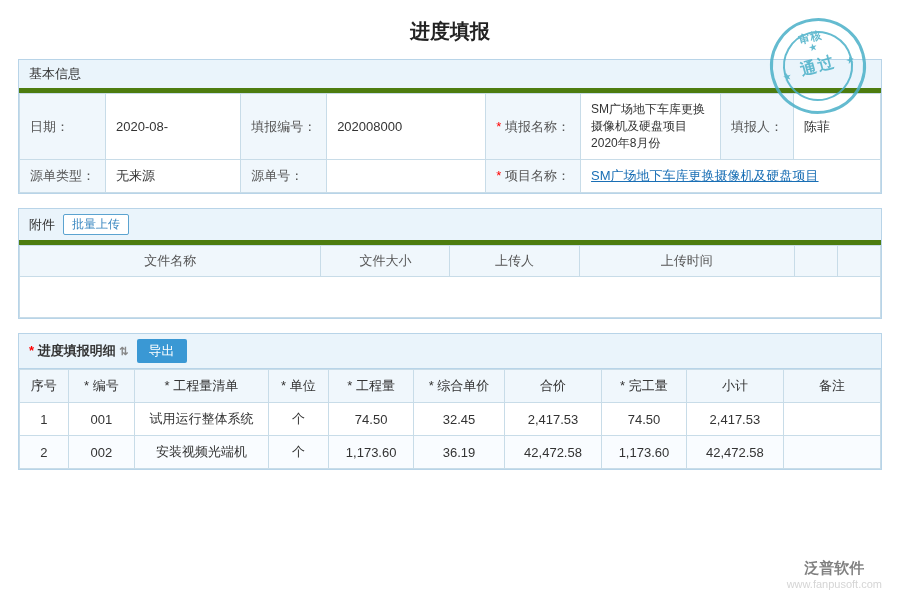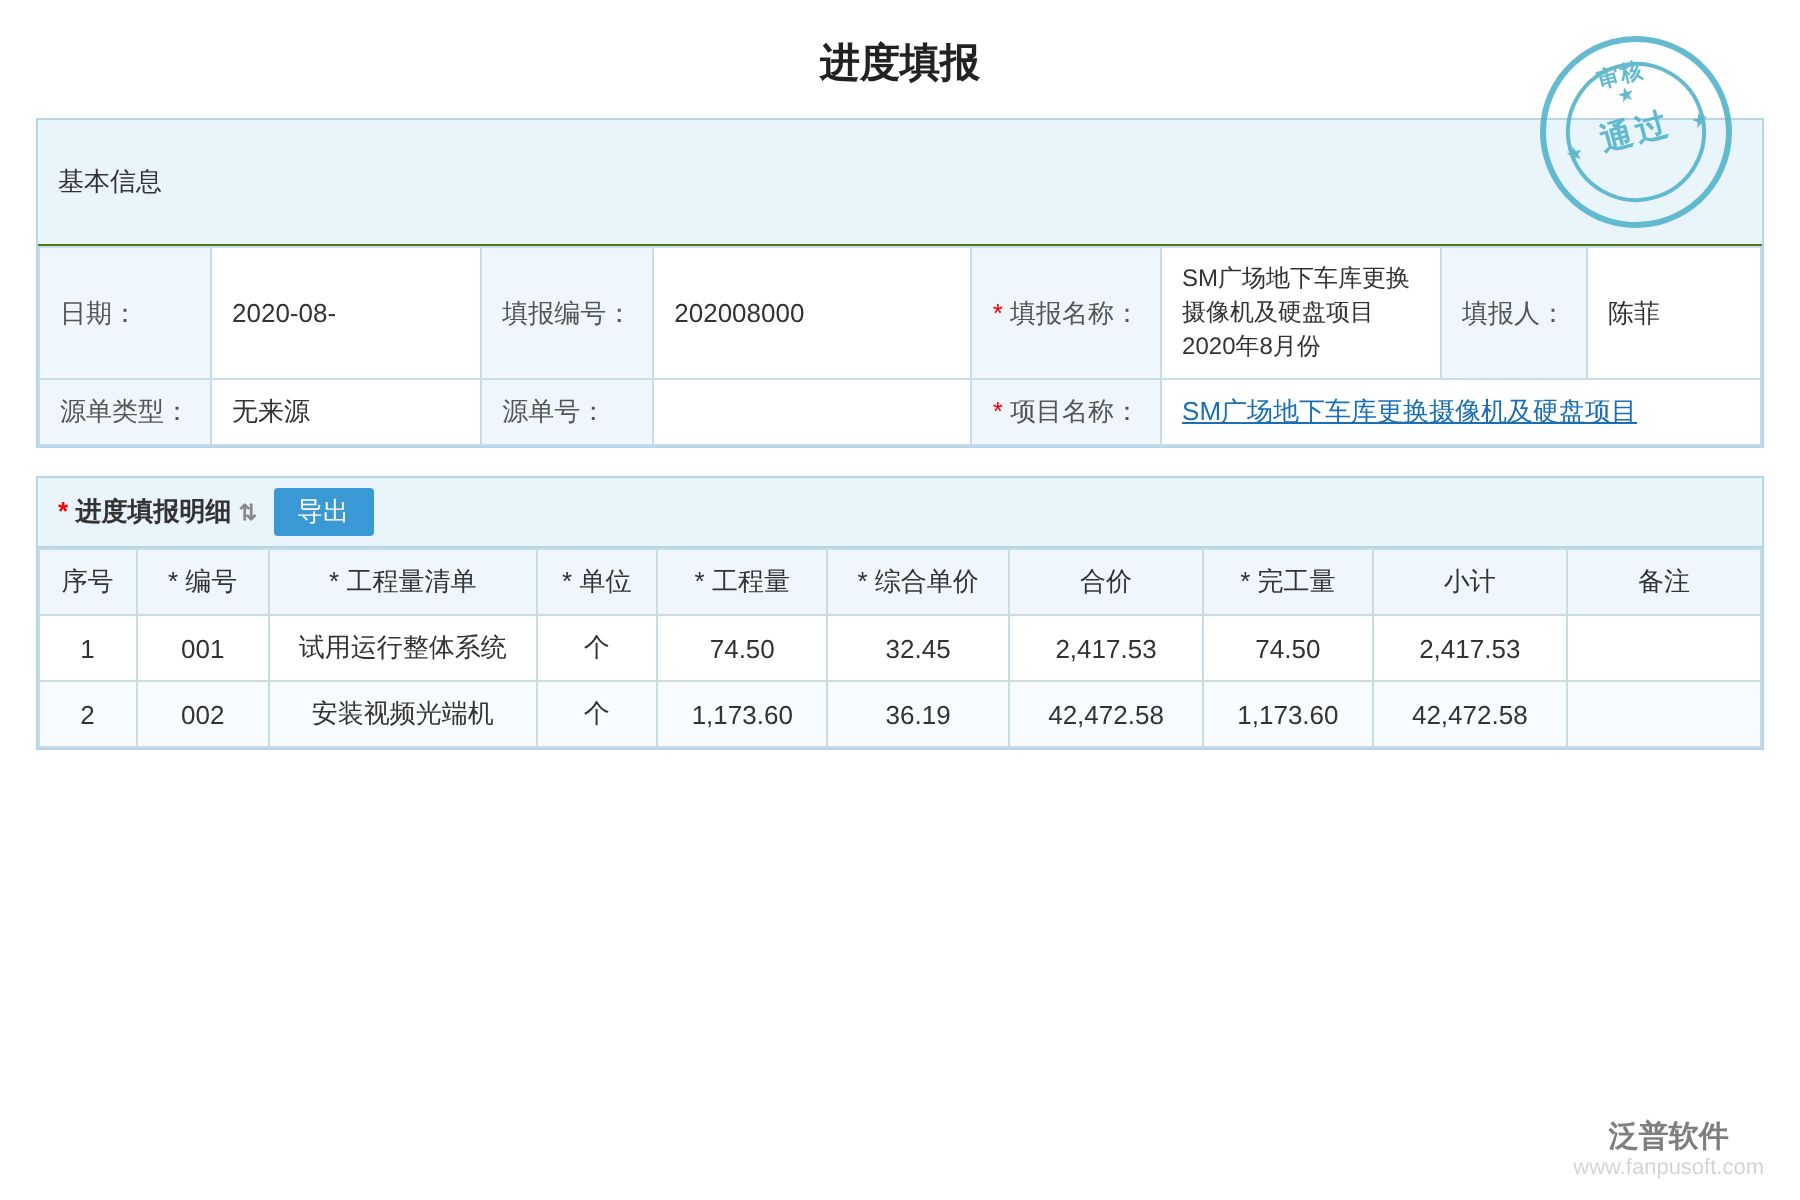--- a/index.html
+++ b/index.html
@@ -19,24 +19,24 @@
       padding: 18px 0 14px 0;
       color: #222;
     }
     .section {
       border: 1px solid #b8d4e8;
       margin: 0 18px 14px 18px;
       background: #fff;
     }
     .section-header {
       background: #eaf4fb;
-      padding: 22px 10px;
+      padding: 5px 10px;
       font-size: 13px;
       color: #333;
-      border-bottom: 1px solid #4d7c0f;
+      border-bottom: 5px solid #4d7c0f;
       display: flex;
       align-items: center;
       gap: 8px;
     }
     .section-header .batch-upload-btn {
       background: #fff;
       border: 1px solid #5ba3d0;
       color: #3a87c0;
       padding: 1px 8px;
       cursor: pointer;
@@ -256,20 +256,43 @@
             <span>项目名称：</span>
           </td>
           <td class="value-cell" colspan="3">
             <span class="link-text">SM广场地下车库更换摄像机及硬盘项目</span>
           </td>
         </tr>
       </tbody>
     </table>
   </div>
 
+  <div class="section">
+    <div class="section-header">
+      <span>附件</span>
+      <button class="batch-upload-btn">批量上传</button>
+    </div>
+    <table class="attach-table">
+      <thead>
+        <tr>
+          <th style="width:35%;">文件名称</th>
+          <th style="width:15%;">文件大小</th>
+          <th style="width:15%;">上传人</th>
+          <th style="width:25%;">上传时间</th>
+          <th style="width:5%;"></th>
+          <th style="width:5%;"></th>
+        </tr>
+      </thead>
+      <tbody>
+        <tr>
+          <td colspan="6" style="height:40px; border:1px solid #c8dce8;"></td>
+        </tr>
+      </tbody>
+    </table>
+  </div>
 
   <div class="detail-section">
     <div class="detail-header">
       <span class="section-label">
         <span style="color:red;">*</span>
         <span> 进度填报明细</span>
         <span style="font-size:11px; color:#888;">⇅</span>
       </span>
       <button class="export-btn">导出</button>
     </div>

